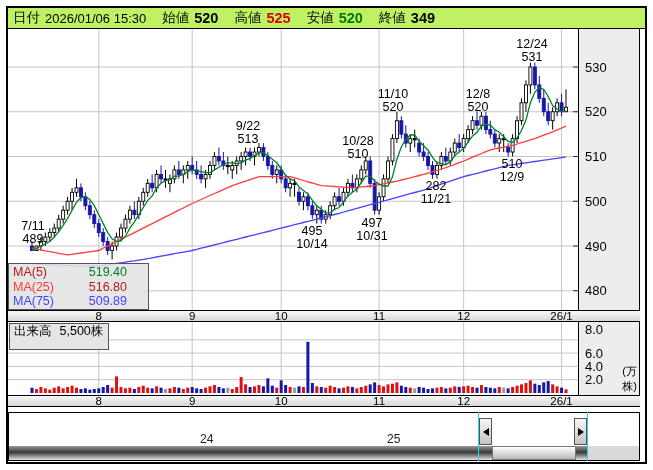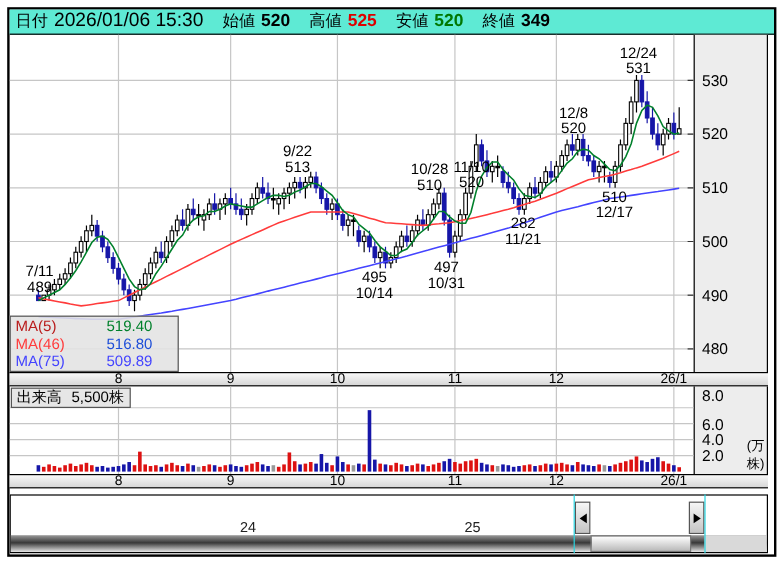--- a/index.html
+++ b/index.html
@@ -1,21 +1,21 @@
 <!DOCTYPE html>
 <html><head>
 <meta charset="utf-8">
 <style>
   html,body{margin:0;padding:0;background:#fff;width:653px;height:470px;overflow:hidden;
     font-family:"Liberation Sans","DejaVu Sans",sans-serif;}
   .widget{position:relative;width:653px;height:470px;background:#fff;}
   .frame{position:absolute;left:6px;top:6px;width:641px;height:458px;border:2px solid #000;
     box-sizing:border-box;background:#fff;}
   
-  .hdr{position:absolute;left:0;top:0;width:637px;height:21px;background:#5eead4;
+  .hdr{position:absolute;left:0;top:0;width:637px;height:21px;background:#bef264;
     border-bottom:1px solid #000;box-sizing:border-box;display:flex;align-items:center;
     padding-left:5px;font-size:13.5px;color:#000;white-space:nowrap;}
   .hdr .lab{margin-left:16px;}
   .hdr .lab:first-child{margin-left:0;}
   .hdr .val{margin-left:5px;font-weight:bold;font-size:14.5px;}
   
   .panel{position:absolute;left:570px;width:62px;background:#ededed;
     border-left:1px solid #000;border-right:1px solid #000;box-sizing:border-box;}
   .pmain{top:21px;height:281px;}
   .pvol{top:314px;height:73px;}
@@ -36,21 +36,21 @@
     line-height:12.5px;color:#000;white-space:nowrap;}
   
   .malegend{position:absolute;left:0;top:255px;width:141px;height:47px;z-index:6;
     background:rgba(226,226,226,0.88);border:1px solid #555;box-sizing:border-box;
     font-size:12.5px;line-height:14.5px;padding:1px 4px;}
   .malegend .mrow{display:flex;}
   .malegend .mlab{width:52px;}
   .malegend .mval{width:62px;text-align:right;}
   
   .vlegend{position:absolute;left:1px;top:315px;z-index:6;background:rgba(228,228,228,0.92);
-    border:1px solid #555;font-size:12.5px;line-height:14px;padding:0 5px 1px 4px;white-space:nowrap;}
+    border:1px solid #555;font-size:12.5px;line-height:14px;padding:0 5px 11px 4px;white-space:nowrap;}
   .vlegend .vval{margin-left:8px;}
   
   .navwrap{position:absolute;left:0;top:404px;width:632px;height:49px;border:1px solid #000;
     box-sizing:border-box;background:#fff;z-index:4;}
   .sbtrack{position:absolute;left:0;top:33px;width:630px;height:14px;
     background:linear-gradient(#9a9a9a 0%,#383838 45%,#e6e6e6 100%);}
   .sbflat{position:absolute;left:578px;top:33px;width:52px;height:14px;background:#d9d9d9;}
   .sbthumb{position:absolute;left:483px;top:33px;width:84px;height:14px;
     background:linear-gradient(#ffffff,#b9b9b9);border:1px solid #777;box-sizing:border-box;}
   .handle{position:absolute;width:13px;height:27px;top:410px;z-index:7;
@@ -66,21 +66,21 @@
   .yr{position:absolute;font-size:12px;color:#222;z-index:5;}
 </style>
 </head>
 <body>
 
 <div class="widget">
   <div class="frame">
 
     <div class="hdr">
       <span class="lab">日付</span>
-      <span class="val" style="font-weight:normal;font-size:16px;">2026/01/06 15:30</span>
+      <span class="val" style="font-weight:normal;font-size:13px;">2026/01/06 15:30</span>
       <span class="lab">始値</span>
       <span class="val">520</span>
       <span class="lab">高値</span>
       <span class="val" style="color: rgb(221, 0, 0);">525</span>
       <span class="lab">安値</span>
       <span class="val" style="color: rgb(0, 119, 0);">520</span>
       <span class="lab">終値</span>
       <span class="val">349</span>
     </div>
 
@@ -533,21 +533,21 @@
           <div>489</div>
         </div>
         <div class="anno" style="left: 240px; top: 112px;">
           <div>9/22</div>
           <div>513</div>
         </div>
         <div class="anno" style="left: 350px; top: 127px;">
           <div>10/28</div>
           <div>510</div>
         </div>
-        <div class="anno" style="left: 385px; top: 80px; margin-top: 45px;">
+        <div class="anno" style="left: 385px; top: 80px;">
           <div>11/10</div>
           <div>520</div>
         </div>
         <div class="anno" style="left: 470px; top: 80px;">
           <div>12/8</div>
           <div>520</div>
         </div>
         <div class="anno" style="left: 524px; top: 30px;">
           <div>12/24</div>
           <div>531</div>
@@ -559,32 +559,32 @@
         <div class="anno" style="left: 364px; top: 209px;">
           <div>497</div>
           <div>10/31</div>
         </div>
         <div class="anno" style="left: 428px; top: 172px;">
           <div>282</div>
           <div>11/21</div>
         </div>
         <div class="anno" style="left: 504px; top: 150px;">
           <div>510</div>
-          <div>12/17</div>
+          <div>12/9</div>
         </div>
       </div>
 
     <div class="malegend">
       <div class="mrow">
         <span class="mlab" id="ma5l" style="color: #b91c1c;">MA(5)</span>
         <span class="mval" id="ma5v" style="color: rgb(0, 128, 43);">519.40</span>
       </div>
       <div class="mrow">
-        <span class="mlab" id="ma25l" style="color: rgb(255, 59, 59);">MA(46)</span>
-        <span class="mval" id="ma25v" style="color: #1d4ed8;">516.80</span>
+        <span class="mlab" id="ma25l" style="color: rgb(255, 59, 59);">MA(25)</span>
+        <span class="mval" id="ma25v" style="color: #b91c1c;">516.80</span>
       </div>
       <div class="mrow">
         <span class="mlab" id="ma75l" style="color: rgb(68, 68, 255);">MA(75)</span>
         <span class="mval" id="ma75v" style="color: rgb(68, 68, 255);">509.89</span>
       </div>
     </div>
 
     <div class="vlegend">
       <span>出来高</span><span class="vval">5,500株</span>
     </div>

